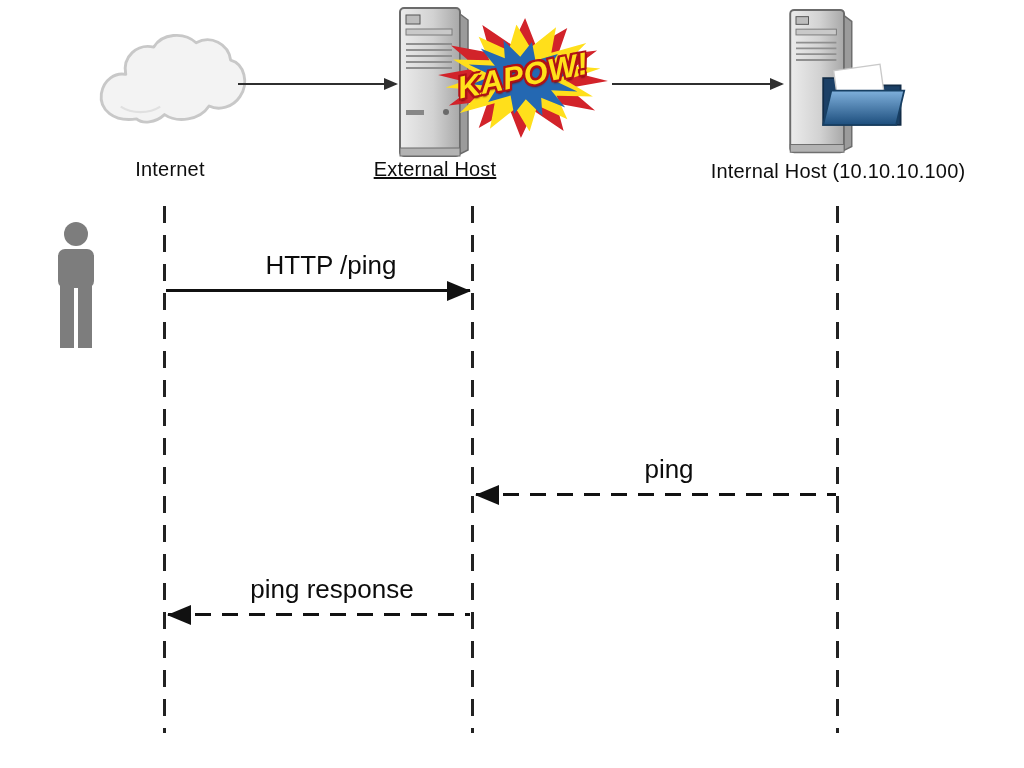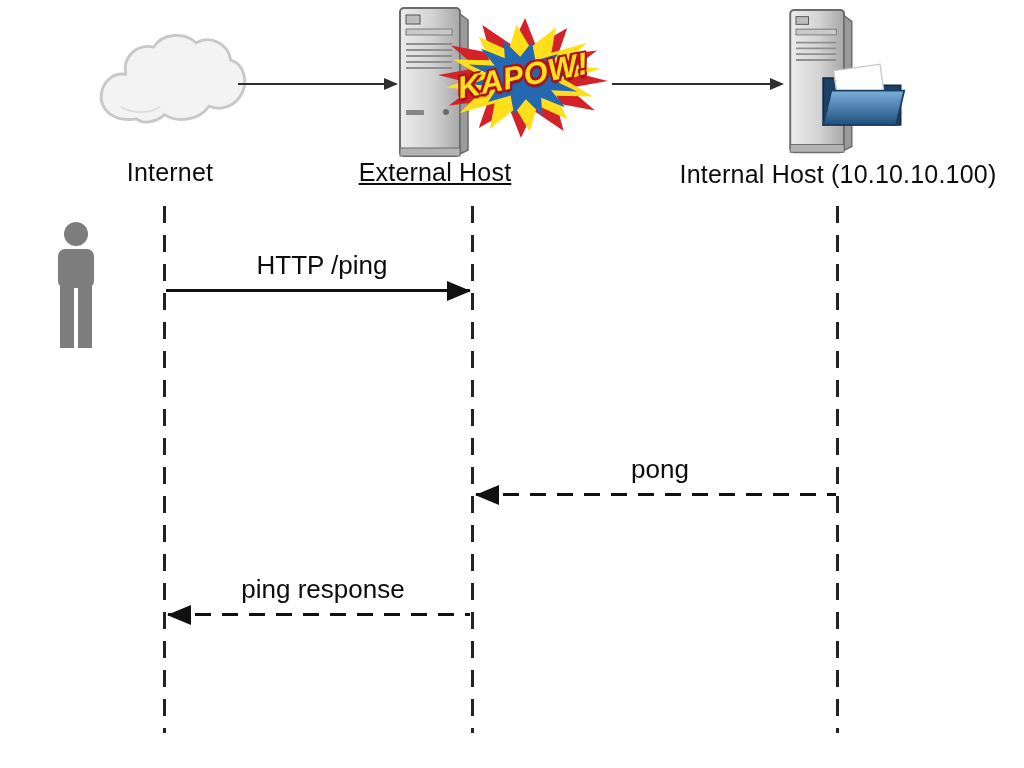--- a/index.html
+++ b/index.html
@@ -3,21 +3,21 @@
 <meta charset="utf-8">
 <style>
   html,body{margin:0;padding:0;background:#ffffff;}
   .canvas{
     position:relative;width:1024px;height:768px;background:#ffffff;overflow:hidden;
     font-family:"Liberation Sans",sans-serif;color:#111;
   }
   
   .actor-icon{position:absolute;}
   .actor-label{
-    position:absolute;text-align:center;font-size:25px;color:#0d0d0d;
+    position:absolute;text-align:center;font-size:20px;color:#0d0d0d;
     letter-spacing:.2px;white-space:nowrap;
   }
   
   .link-line{position:absolute;height:2px;background:#2f2f2f;}
   .link-line .link-head{
     position:absolute;right:-2px;top:-5px;width:0;height:0;
     border-left:14px solid #2f2f2f;border-top:6px solid transparent;border-bottom:6px solid transparent;
   }
   
   .burst-wrap{position:absolute;left:438px;top:18px;width:170px;height:120px;z-index:5;}
@@ -35,21 +35,21 @@
     text-shadow:-2px -2px 0 #b01116,2px -2px 0 #b01116,-2px 2px 0 #b01116,2px 2px 0 #b01116,0 3px 2px #7a0c10;
   }
   
   .lifeline{
     position:absolute;top:206px;height:527px;width:3px;
     background:repeating-linear-gradient(180deg,#222 0 17px,transparent 17px 29px);
   }
   
   .message{position:absolute;height:46px;}
   .msg-label{
-    position:absolute;left:4px;top:0;width:100%;text-align:center;
+    position:absolute;left:13px;top:0;width:100%;text-align:center;
     font-size:26px;color:#0c0c0c;white-space:nowrap;
   }
   .msg-line{position:absolute;left:0;right:0;top:39px;height:3px;}
   .msg-line.solid{background:#111;}
   .msg-line.dashed{background:repeating-linear-gradient(90deg,#111 0 16px,transparent 16px 27px);}
   .msg-head{position:absolute;top:31px;width:0;height:0;
     border-top:10px solid transparent;border-bottom:10px solid transparent;}
   .msg-head.right{right:-1px;border-left:24px solid #111;}
   .msg-head.left{left:-1px;border-right:24px solid #111;}
 </style>
@@ -156,21 +156,21 @@
   <div class="lifeline" style="left:836px;"></div>
 
   <div class="message" style="left:166px;top:250px;width:304px;">
     <div class="msg-label">HTTP /ping</div>
     <div class="msg-line solid"></div>
     <div class="msg-head right"></div>
   </div>
 
 
   <div class="message" style="left:476px;top:454px;width:360px;">
-    <div class="msg-label">pong</div>
+    <div class="msg-label">ping</div>
     <div class="msg-line dashed"></div>
     <div class="msg-head left"></div>
   </div>
 
   <div class="message" style="left:168px;top:562px;width:302px;margin-top:12px;">
     <div class="msg-label">ping response</div>
     <div class="msg-line dashed"></div>
     <div class="msg-head left"></div>
   </div>
 

